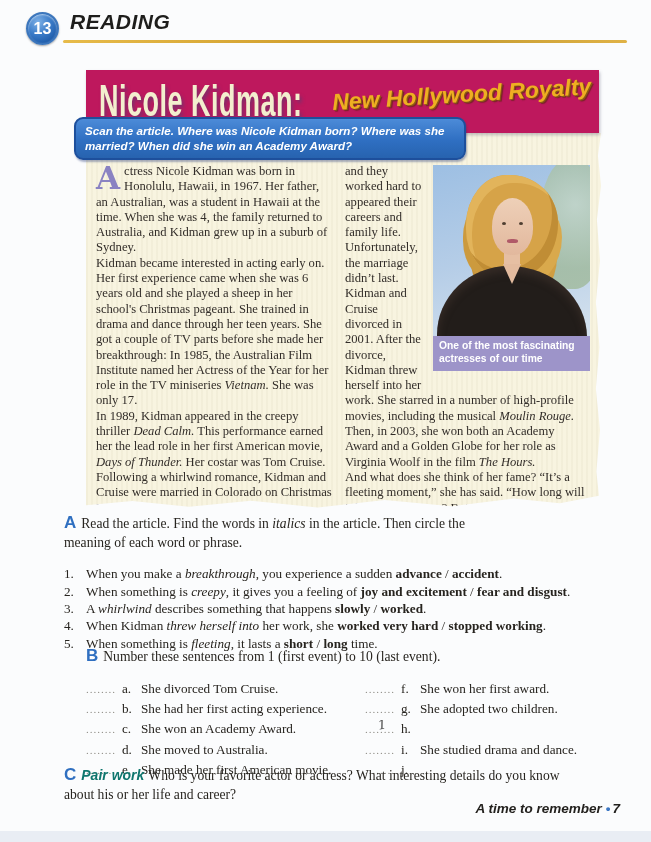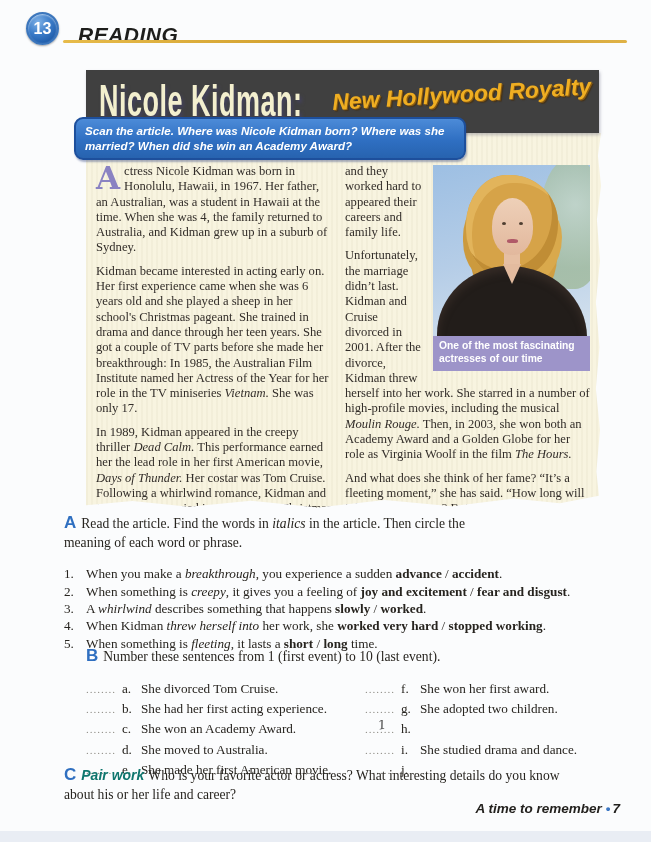--- a/index.html
+++ b/index.html
@@ -5,37 +5,37 @@
   * { margin:0; padding:0; box-sizing:border-box; }
   html,body { width:651px; height:842px; }
   body { font-family:"Liberation Serif", serif; background:#f7f8fa; }
   .page { position:relative; width:651px; height:842px; background:#fbfcfd; overflow:hidden; }
 
   
   .unit-badge { position:absolute; left:26px; top:12px; width:33px; height:33px; border-radius:50%;
     background:radial-gradient(circle at 35% 28%, #7db0e6 0%, #3a7bc8 45%, #1d5aa8 80%, #164a8f 100%);
     border:2px solid #3c76bc; box-shadow:0 1px 2px rgba(0,0,0,.35), inset 0 1px 2px rgba(255,255,255,.6);
     color:#fff; font:bold 16px/29px "Liberation Sans", sans-serif; text-align:center; }
-  .unit-title { position:absolute; left:70px; top:23px; font:italic 900 21px "Liberation Sans", sans-serif;
-    color:#1e1e1c; letter-spacing:.5px;margin-left:8px; }
+  .unit-title { position:absolute; left:70px; top:10px; font:italic 900 21px "Liberation Sans", sans-serif;
+    color:#1e1e1c; letter-spacing:.5px; }
   .gold-rule { position:absolute; left:63px; top:40px; width:564px; height:3px; border-radius:2px;
     background:linear-gradient(90deg,#e7bb4a,#d3a231 40%,#caa035 75%,#e0b246); }
 
   
   .paper { position:absolute; left:86px; top:133px; width:515px; height:376px;
     background:#f8f4e0;
     background-image:repeating-linear-gradient(90deg, rgba(120,110,60,.045) 0 2px, rgba(0,0,0,0) 2px 5px);
     clip-path:polygon(0 0, 100% 0, 99.4% 6%, 100% 14%, 99.2% 23%, 99.8% 34%, 99% 45%, 99.7% 57%, 99% 68%, 99.8% 79%, 99.1% 90%, 99.6% 96.5%,
       92% 98.5%, 83% 97.2%, 71% 99.3%, 58% 97.6%, 45% 99.6%, 32% 97.8%, 20% 99.4%, 9% 97.9%, 0 99%);
     filter:drop-shadow(4px 4px 4px rgba(95,95,95,.55)); }
   .paper-inner { display:flex; padding:31px 11px 0 10px; }
   .col-left { width:238px; margin-right:11px; }
   .col-right { flex:1; }
   .para { font-size:12.6px; line-height:15.3px; color:#322d29; }
-  .para + .para { margin-top:8px; }
+  .para + .para { }
   .para .it { font-style:italic; }
   .dropcap { float:left; font:bold 31px/25px "DejaVu Serif", serif; color:#8a82c2; margin:2px 4px 0 0; }
 
   
   .photo-wrap { float:right; width:157px; margin:1px 0 8px 8px; }
   .photo { position:relative; width:157px; height:171px; overflow:hidden;
     background:linear-gradient(165deg,#9dbfe3 0%, #b5cde7 50%, #d5e2ee 100%); }
   .ph-green { position:absolute; right:-14px; top:-6px; width:64px; height:130px; border-radius:45%;
     background:radial-gradient(circle at 55% 35%, #c4d6c0, #9db795 70%); opacity:.75; }
   .ph-hair { position:absolute; left:33px; top:10px; width:92px; height:104px; background:#d6a348;
@@ -49,21 +49,21 @@
   .ph-lips { position:absolute; left:15px; bottom:12px; width:11px; height:4px; background:#b05a68; border-radius:40%; }
   .ph-neck { position:absolute; left:71px; top:86px; width:16px; height:18px; background:#e6bfa3; }
   .ph-jacket { position:absolute; left:4px; bottom:-8px; width:150px; height:78px; background:#221d1a;
     border-radius:48% 52% 0 0 / 88% 92% 0 0; box-shadow:inset 0 6px 8px rgba(90,70,60,.35); }
   .ph-vee { position:absolute; left:70px; bottom:52px; width:18px; height:20px; background:#e3bb9f;
     clip-path:polygon(0 0, 100% 0, 50% 100%); }
   .photo-caption { width:157px; background:#9d94c9; color:#ffffff; padding:4px 6px 5px 6px;
     font:bold 10.3px/1.25 "Liberation Sans", sans-serif; }
 
   
-  .banner { position:absolute; left:86px; top:70px; width:513px; height:63px; background:#404040;
+  .banner { position:absolute; left:86px; top:70px; width:513px; height:63px; background:#be185d;
     box-shadow:1px 2px 3px rgba(80,80,110,.35); }
   .banner-main { position:absolute; left:13px; bottom:9px; display:inline-block;
     transform:scaleY(1.62); transform-origin:bottom left;
     font:bold 27px/27px "Liberation Sans", sans-serif; letter-spacing:.5px; color:#f3efce;
     text-shadow:2px 2px 3px rgba(70,65,120,.55); }
   .banner-sub { position:absolute; right:8px; top:13px; display:inline-block; transform:rotate(-3.5deg);
     font:italic bold 23px/1 "Liberation Sans", sans-serif; color:#efae22;
     text-shadow:1px 1px 0 #8a5c12, 2px 2px 1px rgba(70,40,0,.55); }
 
   

